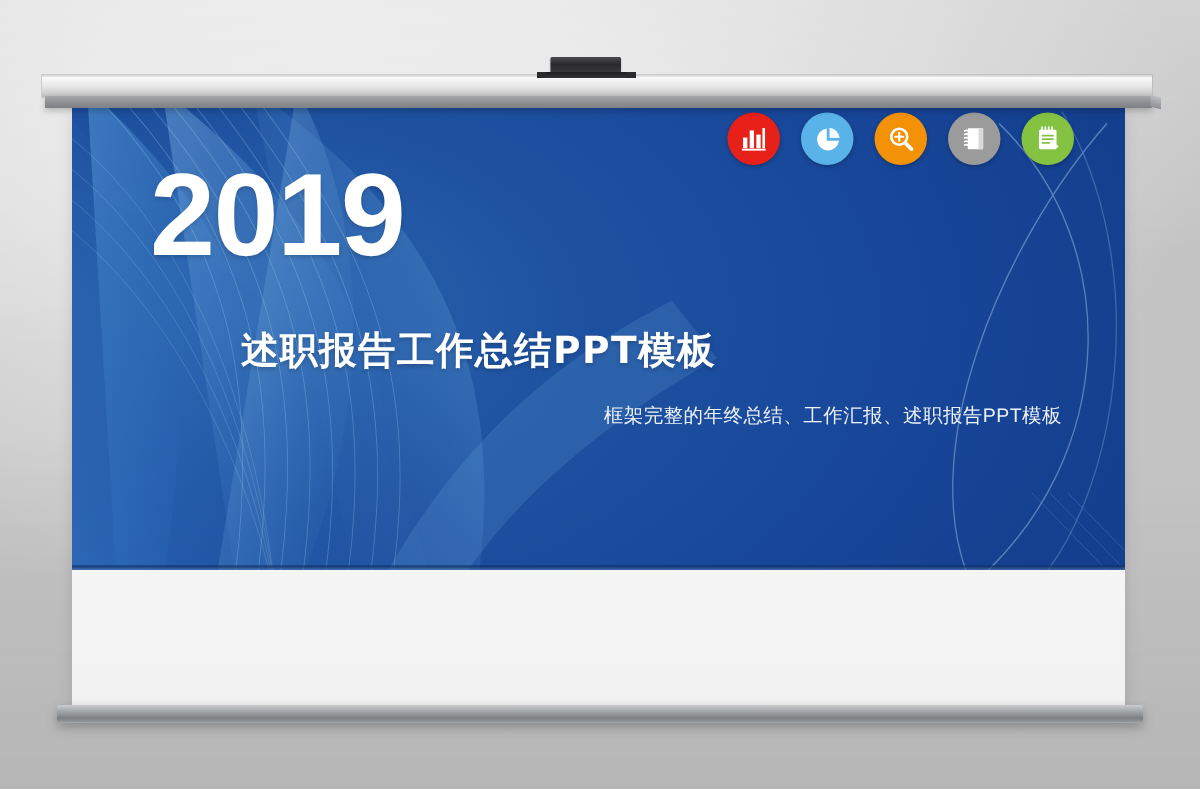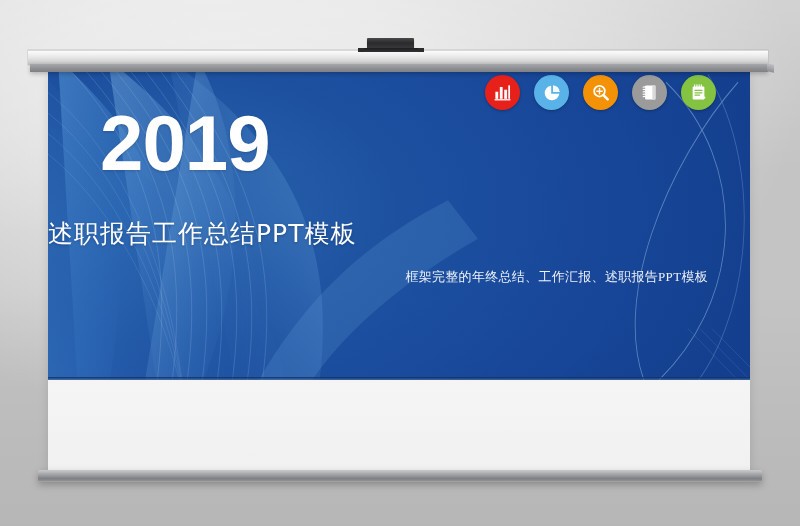--- a/index.html
+++ b/index.html
@@ -165,40 +165,40 @@
     letter-spacing: -1px;
     line-height: 1;
     text-shadow: 0 1px 3px rgba(0,0,0,0.18);
     font-family: "Liberation Sans", "DejaVu Sans", sans-serif;
   }
   .slide-title {
     position: absolute;
     left: 0;
     right: 30px;
     top: 145px;
-    text-align: left;
+    text-align: center;
     padding-right: 130px;
     font-size: 25px;
-    font-weight: normal;
+    font-weight: bold;
     color: #ffffff;
     letter-spacing: 1px;
     text-shadow: 0 1px 3px rgba(0,0,0,0.22);
     font-family: "DejaVu Sans", "Liberation Sans", sans-serif;
   }
   .slide-subtitle {
     position: absolute;
     left: 0;
     right: 42px;
     top: 196px;
     text-align: right;
     font-size: 13px;
     font-weight: normal;
     color: #eef2fa;
     letter-spacing: 0.3px;
-    font-family: Liberation Serif, serif;
+    font-family: Liberation Sans, sans-serif;
   }
 
   
   .icon-row {
     position: absolute;
     right: 34px;
     top: 3px;
     display: flex;
     gap: 14px;
     z-index: 8;

